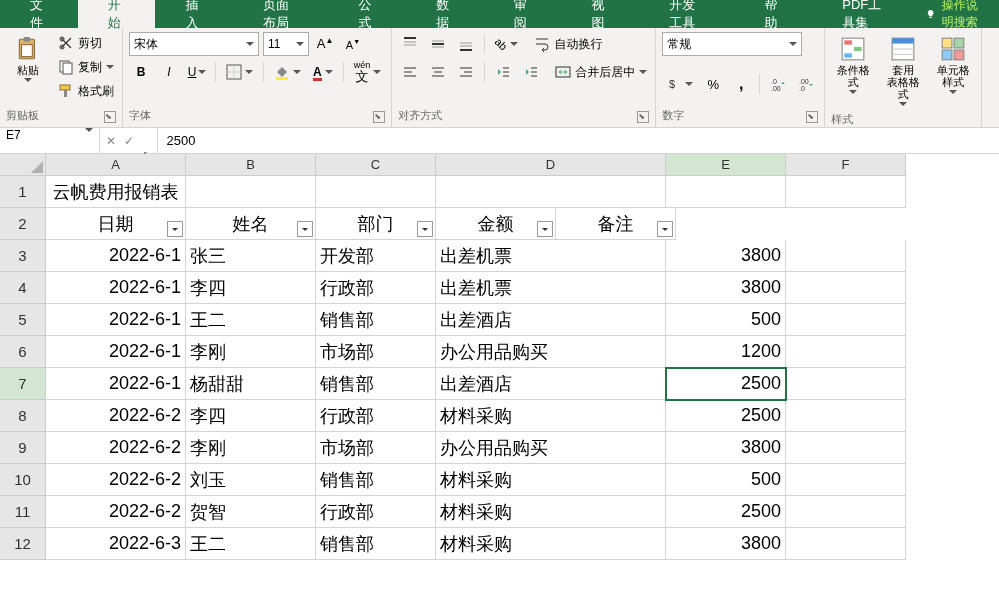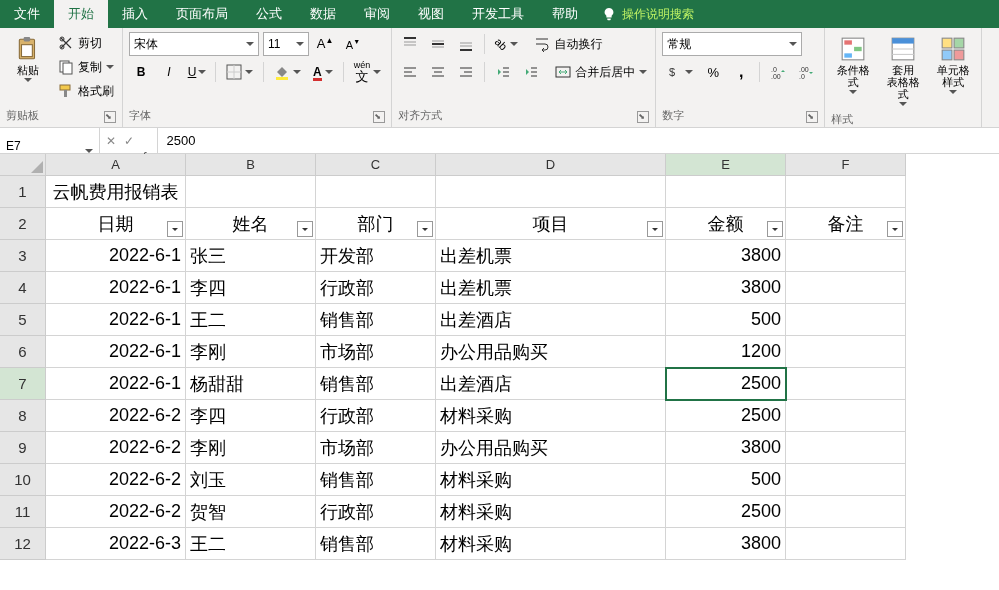--- a/index.html
+++ b/index.html
@@ -1,20 +1,20 @@
 <!DOCTYPE html>
 <html><head>
   <meta charset="utf-8">
   <style>
     * { margin: 0; padding: 0; box-sizing: border-box; font-family: "Microsoft YaHei", "SimSun", sans-serif; }
     body { width: 999px; height: 590px; background: #fff; overflow: hidden; font-size: 12px; }
     
     
     .menubar { background: #217346; display: flex; height: 28px; align-items: stretch; }
-    .menubar .tab { padding: 0 14px; color: #fff; display: flex; align-items: center; font-size: 13px; cursor: pointer; }
+    .menubar .tab { padding: 0 30px; color: #fff; display: flex; align-items: center; font-size: 13px; cursor: pointer; }
     .menubar .tab.active { background: #f3f2f1; color: #217346; }
     .menubar .search-hint { display: flex; align-items: center; color: #bef264; padding: 0 10px; gap: 6px; }
     .menubar .bulb { width: 14px; height: 14px; }
     
     
     .ribbon { background: #f3f2f1; height: 100px; display: flex; border-bottom: 1px solid #d4d4d4; }
     .rgroup { border-right: 1px solid #d4d4d4; display: flex; flex-direction: column; padding: 4px 6px 2px; }
     .rgroup .g-body { flex: 1; display: flex; align-items: flex-start; gap: 6px; }
     .rgroup .g-label { text-align: left; color: #666; font-size: 11px; padding: 2px 0; position: relative; }
     .rgroup .g-label .launcher { position: absolute; right: 0; bottom: 2px; width: 12px; height: 12px; border: 1px solid #999; font-size: 8px; line-height: 10px; color: #666; }
@@ -30,21 +30,21 @@
     .combo { border: 1px solid #ababab; background: #fff; height: 24px; display: flex; align-items: center; padding: 0 4px; font-size: 12px; }
     .combo .dd { margin-left: auto; }
     .dd { width: 0; height: 0; border-left: 4px solid transparent; border-right: 4px solid transparent; border-top: 4px solid #555; display: inline-block; }
     
     .icon-btn { width: 24px; height: 24px; display: flex; align-items: center; justify-content: center; cursor: pointer; }
     .icon-btn.w { width: auto; padding: 0 4px; gap: 3px; }
     .sep-v { width: 1px; background: #d4d4d4; align-self: stretch; margin: 2px 2px; }
     
     
     .fbar { display: flex; height: 26px; border-bottom: 1px solid #d4d4d4; align-items: stretch; background: #fff; }
-    .namebox { width: 100px; border-right: 1px solid #d4d4d4; display: flex; align-items: flex-end; padding: 0 6px; font-size: 12px; }
+    .namebox { width: 100px; border-right: 1px solid #d4d4d4; display: flex; align-items: flex-start; padding: 0 6px; font-size: 12px; }
     .namebox .dd { margin-left: auto; }
     .fx-btns { display: flex; align-items: center; padding: 0 6px; gap: 8px; border-right: 1px solid #d4d4d4; }
     .fx-btns span { color: #888; font-size: 12px; cursor: pointer; }
     .fx-btns .fx { font-style: italic; color: #555; margin-top: 32px; }
     .formula-input { flex: 1; padding: 0 8px; display: flex; align-items: center; font-size: 13px; }
     
     
     .grid-wrap { position: relative; }
     .corner { position: absolute; left: 0; top: 0; width: 46px; height: 22px; background: #e6e6e6; border-right: 1px solid #ccc; border-bottom: 1px solid #ccc; }
     .corner::after { content: ""; position: absolute; right: 2px; bottom: 2px; width: 0; height: 0; border-left: 12px solid transparent; border-bottom: 12px solid #b0b0b0; }
@@ -74,20 +74,21 @@
   <div class="tab">文件</div>
   <div class="tab active">开始</div>
   <div class="tab">插入</div>
   <div class="tab">页面布局</div>
   <div class="tab">公式</div>
   <div class="tab">数据</div>
   <div class="tab">审阅</div>
   <div class="tab">视图</div>
   <div class="tab">开发工具</div>
   <div class="tab">帮助</div>
+  <div class="tab">PDF工具集</div>
   <div class="search-hint">
     <svg class="bulb" viewBox="0 0 16 16">
         <path fill="#fff" d="M8 1a5 5 0 00-3 9v2h6v-2a5 5 0 00-3-9zM6 13h4v1a1 1 0 01-1 1H7a1 1 0 01-1-1v-1z"></path>
       </svg>
     <span>操作说明搜索</span>
   </div>
 </div>
 
 <div class="ribbon">
 
@@ -282,21 +283,21 @@
         </div>
       </div>
     </div>
     <div class="g-label">
       <span>对齐方式</span>
       <span class="launcher">⬊</span>
     </div>
   </div>
 
   <div class="rgroup" style="min-width:150px">
-    <div class="g-body vstack" style="gap:4px">
+    <div class="g-body vstack" style="gap:16px">
       <div class="combo" style="width:140px">
         <span>常规</span>
         <span class="dd"></span>
       </div>
       <div class="hstack">
         <div class="icon-btn w">
           <svg width="16" height="16" viewBox="0 0 16 16">
               <text x="3" y="12" font-size="11" fill="#333">$</text>
             </svg>
           <span class="dd"></span>
@@ -431,26 +432,20 @@
           <div class="filter-btn">
             <span class="dd"></span>
           </div>
         </div>
         <div class="cell cC header">
           <span>部门</span>
           <div class="filter-btn">
             <span class="dd"></span>
           </div>
         </div>
-        <div class="cell cD header">
-          <span>项目</span>
-          <div class="filter-btn">
-            <span class="dd"></span>
-          </div>
-        </div>
         <div class="cell cE header">
           <span>金额</span>
           <div class="filter-btn">
             <span class="dd"></span>
           </div>
         </div>
         <div class="cell cF header">
           <span>备注</span>
           <div class="filter-btn">
             <span class="dd"></span>

